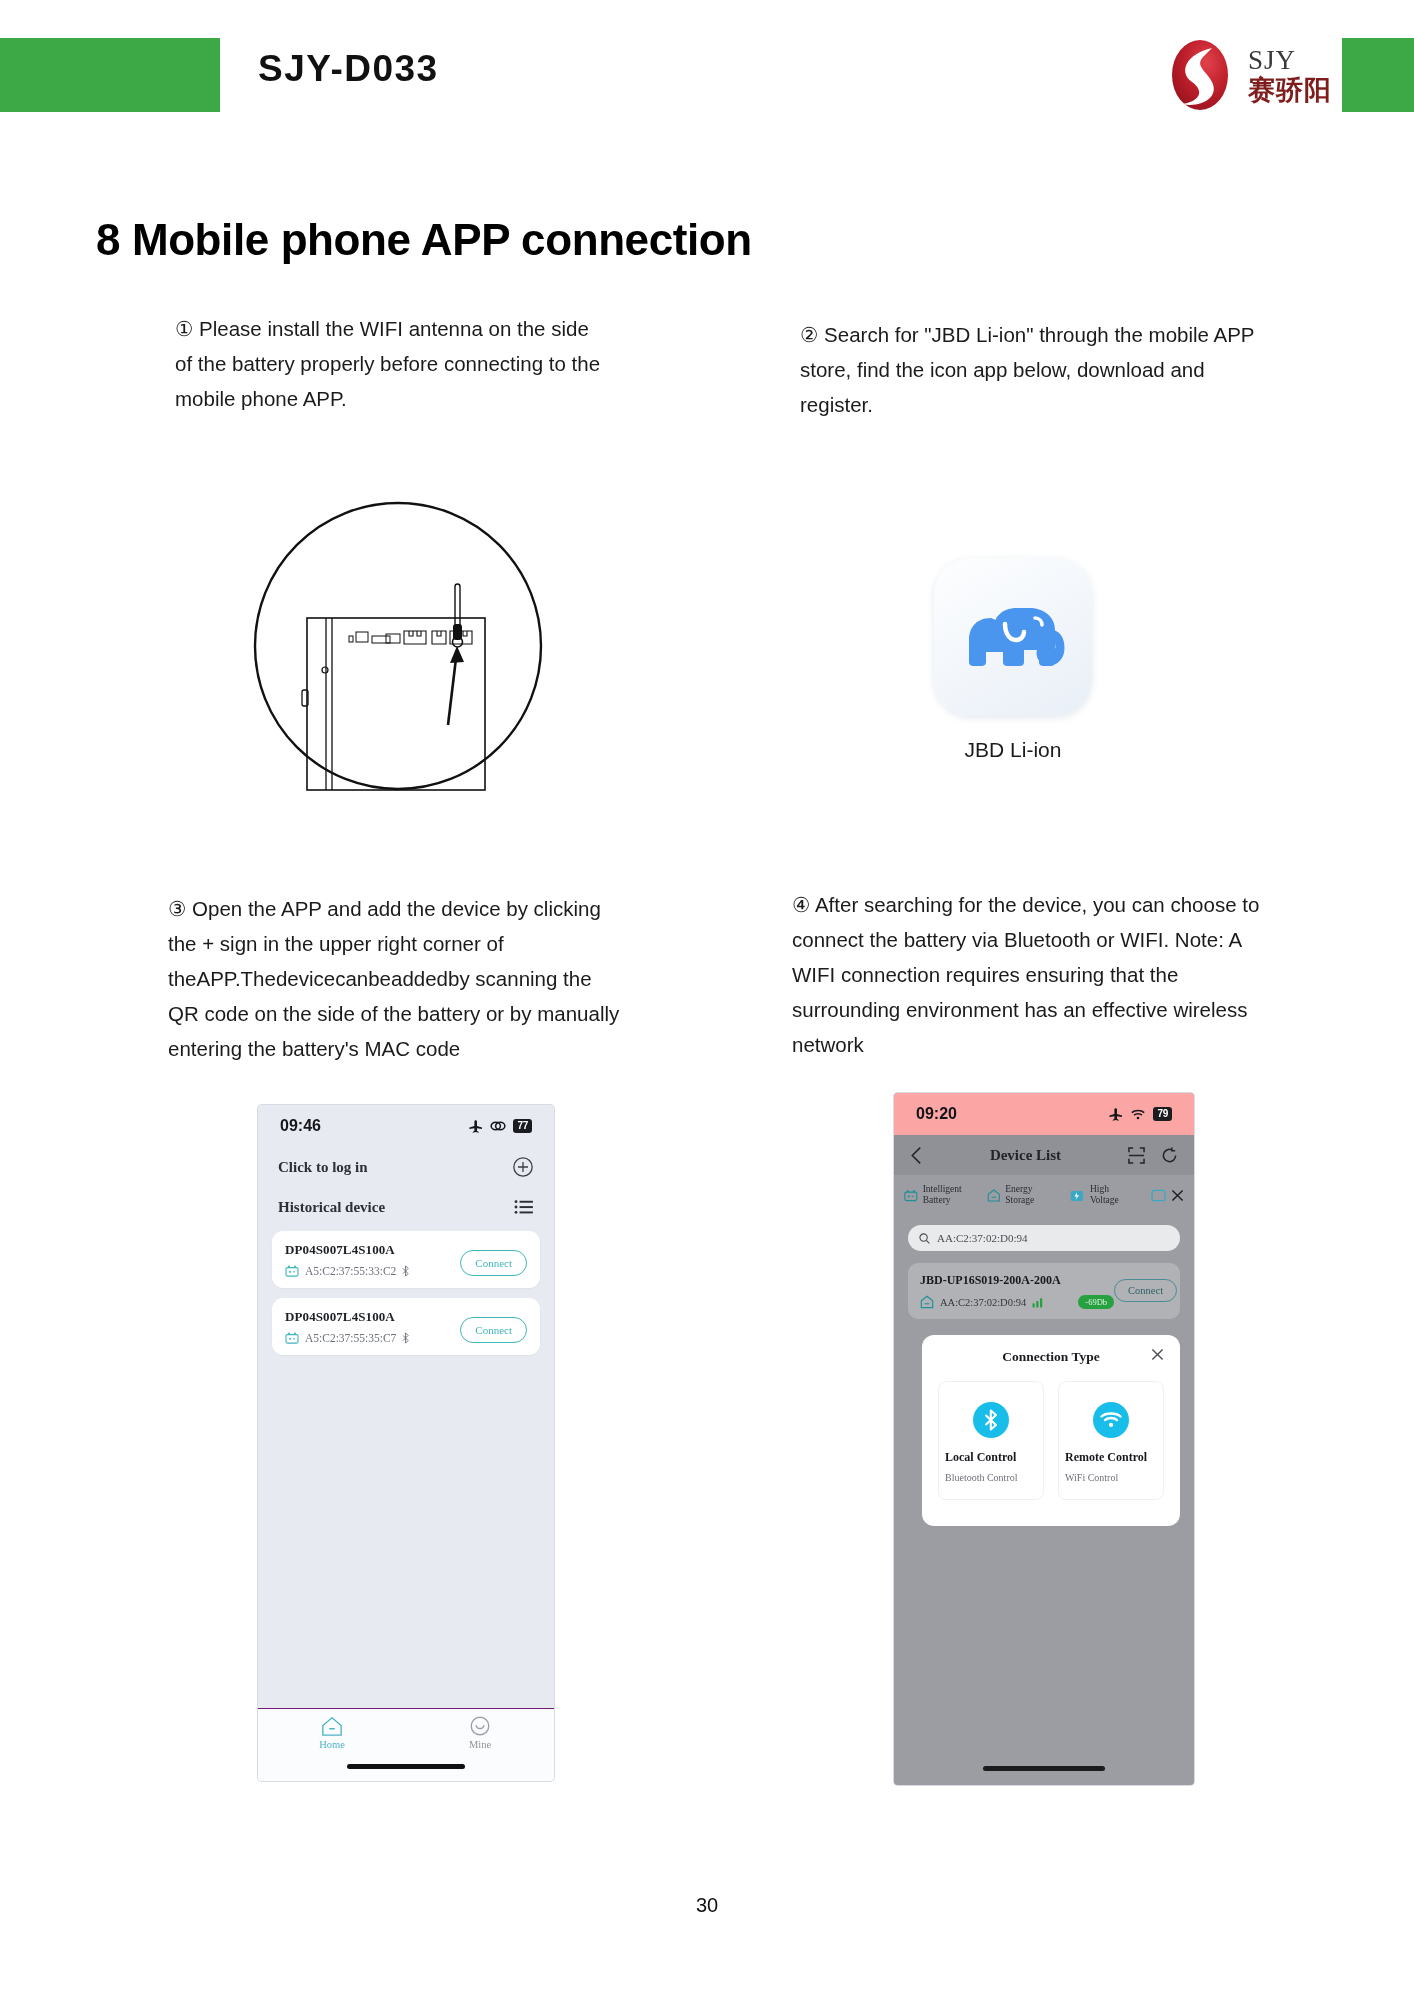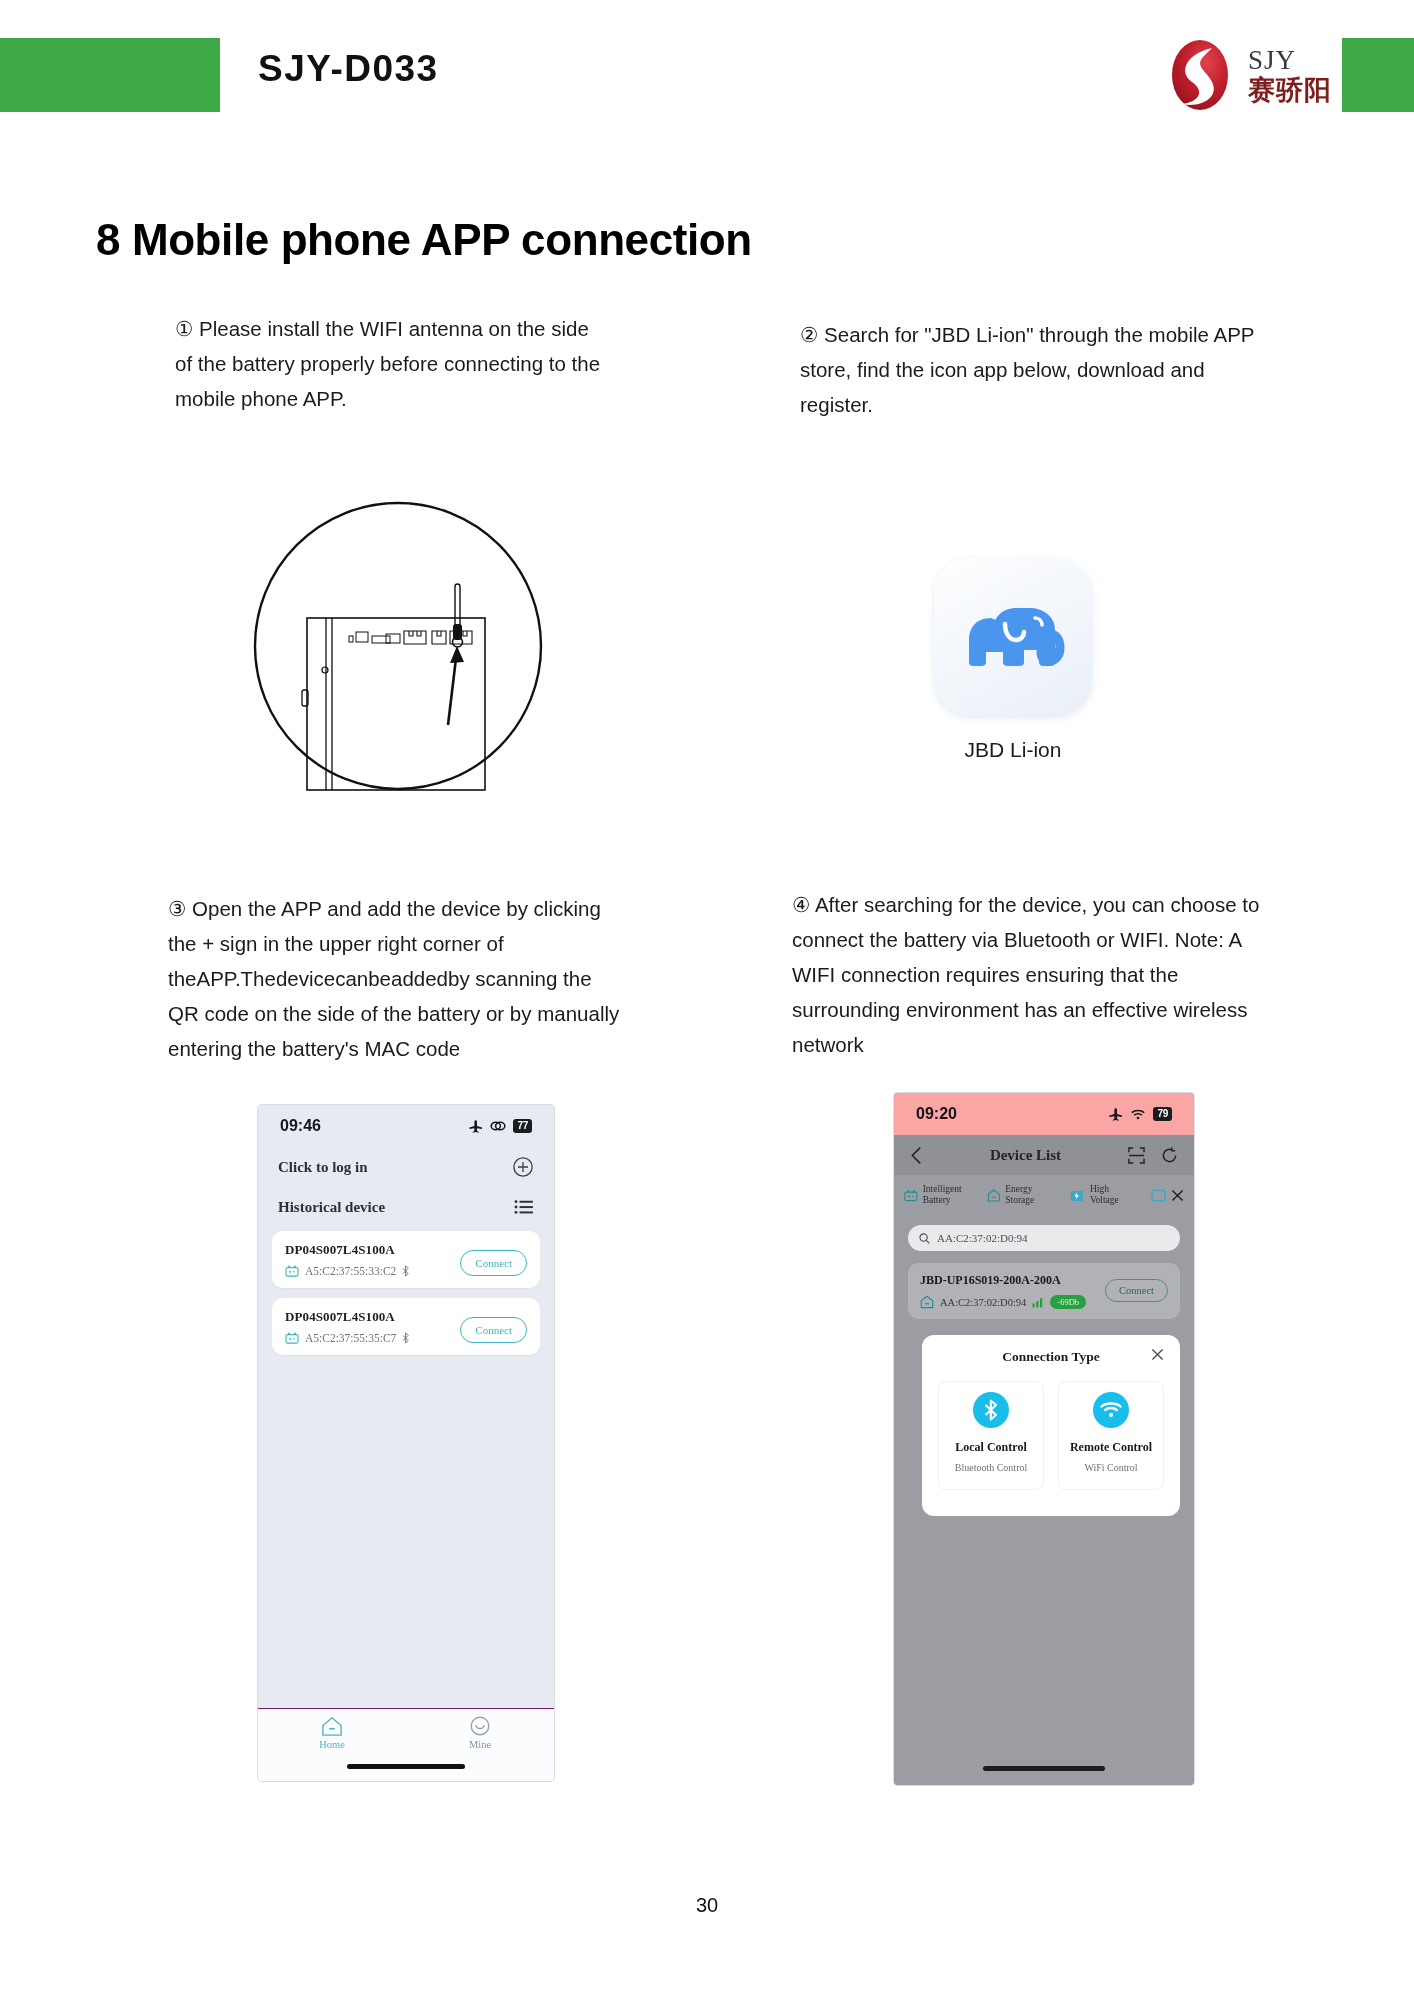--- a/index.html
+++ b/index.html
@@ -369,20 +369,21 @@
     color: #33363b;
     font-family: "Liberation Serif", serif;
   }
   .signal-badge {
     background: #27a03f;
     color: #dff5e3;
     font-size: 8.5px;
     border-radius: 9px;
     padding: 2px 7px;
     font-family: "Liberation Serif", serif;
+    margin-left: 28px;
   }
   .rp-connect-btn {
     border: 1px solid #4a8c93;
     color: #2f5f66;
     border-radius: 13px;
     font-size: 10.5px;
     padding: 5px 13px;
     font-family: "Liberation Serif", serif;
     white-space: nowrap;
     margin-top: 6px;
@@ -416,22 +417,21 @@
     line-height: 1;
   }
   .conn-options {
     display: flex;
     gap: 14px;
   }
   .conn-opt {
     flex: 1;
     border: 1px solid #f0f0f2;
     border-radius: 8px;
-    padding: 10px 6px 16px 6px;
-    text-align: center;
+    padding: 20px 6px 16px 6px;
     background: #fff;
   }
   .conn-opt-icon {
     width: 36px; height: 36px;
     border-radius: 50%;
     background: #19bdea;
     margin: 0 auto 12px auto;
     display: flex;
     align-items: center;
     justify-content: center;

